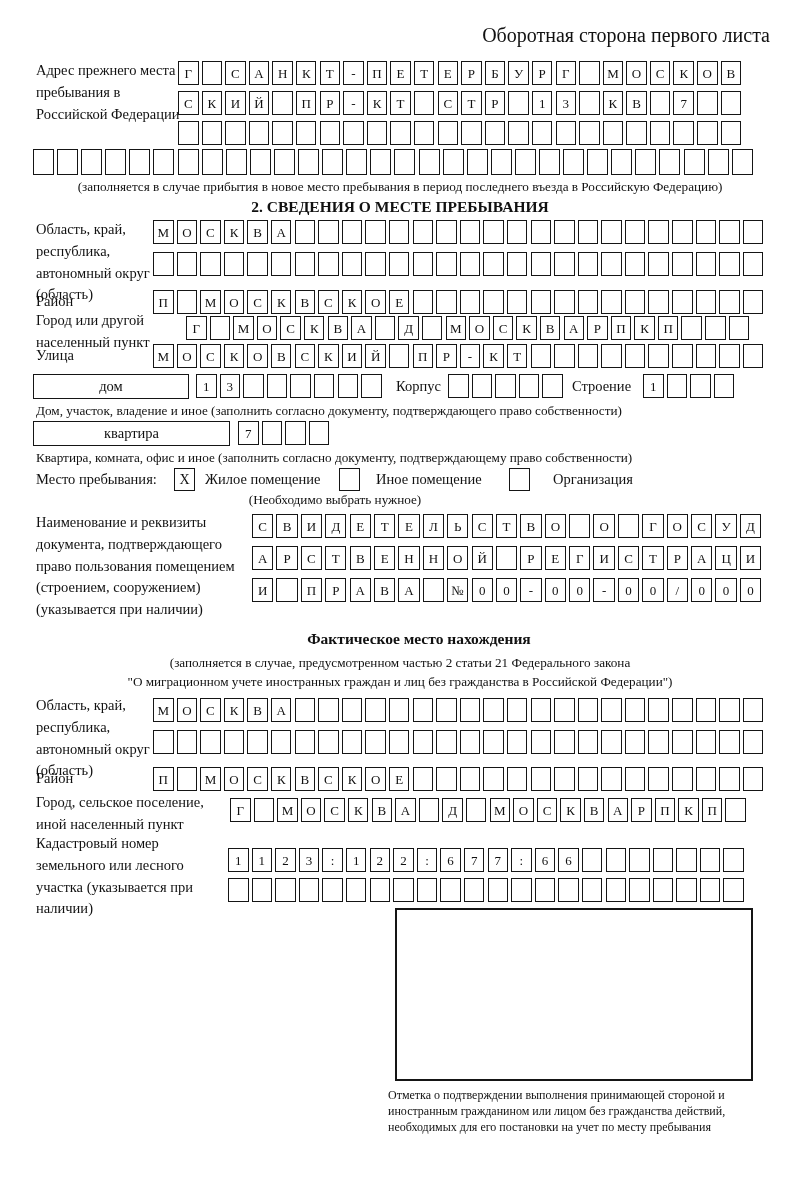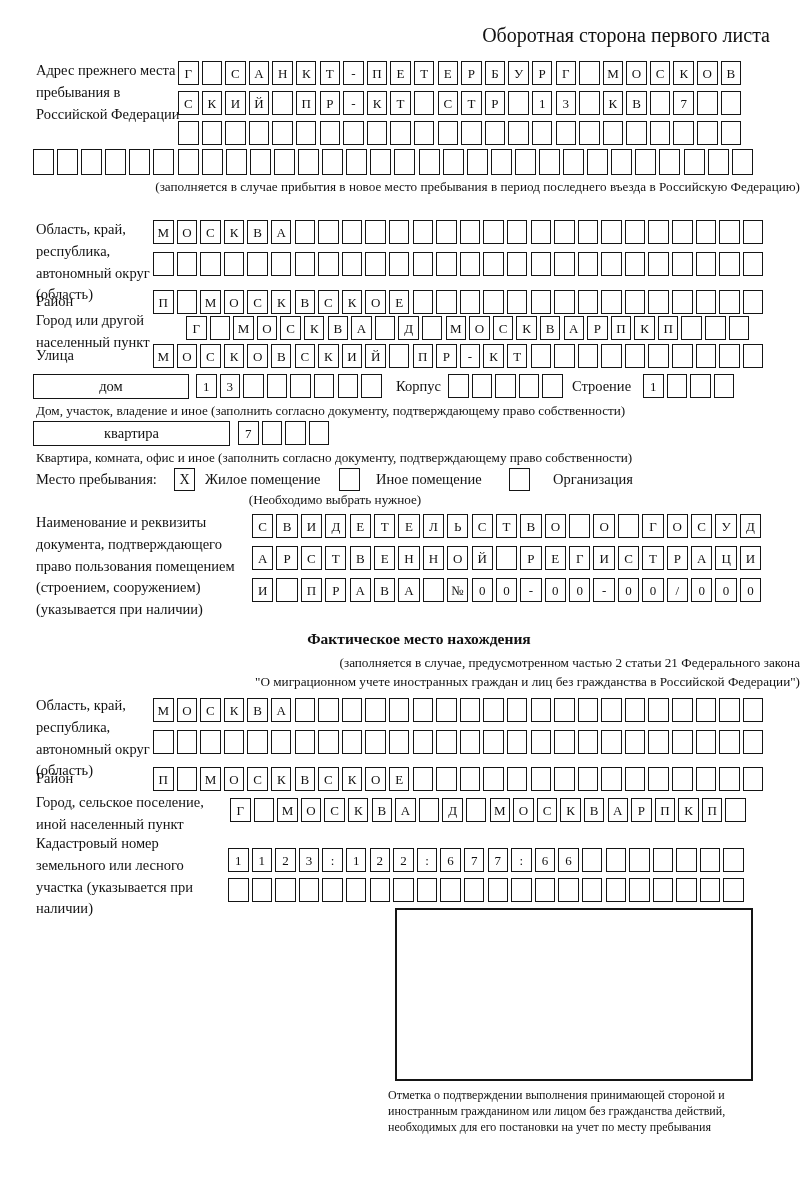--- a/index.html
+++ b/index.html
@@ -10,21 +10,21 @@
     height: 1180px;
     background: #ffffff;
     color: #111;
     font-family: "Liberation Serif", "DejaVu Serif", serif;
     overflow: hidden;
   }
   .abs { position: absolute; }
   .hdr-right { font-size: 20px; }
   .lbl { font-size: 14.5px; line-height: 1.5; }
   .caption { font-size: 13.2px; }
-  .caption-c { font-size: 13.2px; text-align: right; width: 800px; left: 0; }
+  .caption-c { font-size: 13.2px; text-align: center; width: 800px; left: 0; }
   .title { font-weight: bold; font-size: 15.5px; text-align: center; width: 800px; left: 0; }
   .cellrow { display: flex; }
   .cell {
     width: 20.5px; height: 24px;
     border: 1.6px solid #151515;
     margin-right: 3.1px;
     display: flex; align-items: center; justify-content: center;
     font-size: 13px; line-height: 1;
     background: #fff;
     flex: none;
@@ -161,20 +161,21 @@
       <span class="cell"></span>
       <span class="cell"></span>
       <span class="cell"></span>
       <span class="cell"></span>
       <span class="cell"></span>
       <span class="cell"></span>
       <span class="cell"></span>
     </div>
   <div class="abs caption-c" style="top:179px;">(заполняется в случае прибытия в новое место пребывания в период последнего въезда в Российскую Федерацию)</div>
 
+  <div class="abs title" style="top:198px;">2. СВЕДЕНИЯ О МЕСТЕ ПРЕБЫВАНИЯ</div>
 
   <div class="abs lbl" style="left:36px; top:219px; width:122px;">Область, край, республика, автономный округ (область)</div>
   <div class="abs cellrow" style="left:153px; top:220px;">
       <span class="cell">М</span>
       <span class="cell">О</span>
       <span class="cell">С</span>
       <span class="cell">К</span>
       <span class="cell">В</span>
       <span class="cell">А</span>
       <span class="cell"></span>
@@ -334,21 +335,21 @@
       <span class="cell"></span>
       <span class="cell"></span>
     </div>
   <div class="abs lbl" style="left:572px; top:376px;">Строение</div>
   <div class="abs cellrow" style="left:643px; top:374px;">
       <span class="cell">1</span>
       <span class="cell"></span>
       <span class="cell"></span>
       <span class="cell"></span>
     </div>
-  <div class="abs caption" style="left:36px; top:403px;">Дом, участок, владение и иное (заполнить согласно документу, подтверждающему право собственности)</div>
+  <div class="abs caption" style="left:36px; top:403px;">Дом, участок, владение и иное (заполнить согласно документу, подтверждающего право собственности)</div>
 
   <div class="abs label-box" style="left:33px; top:421px; width:197px;">квартира</div>
   <div class="abs cellrow" style="left:238px; top:421px;">
       <span class="cell">7</span>
       <span class="cell"></span>
       <span class="cell"></span>
       <span class="cell"></span>
     </div>
   <div class="abs caption" style="left:36px; top:450px;">Квартира, комната, офис и иное (заполнить согласно документу, подтверждающему право собственности)</div>
 

